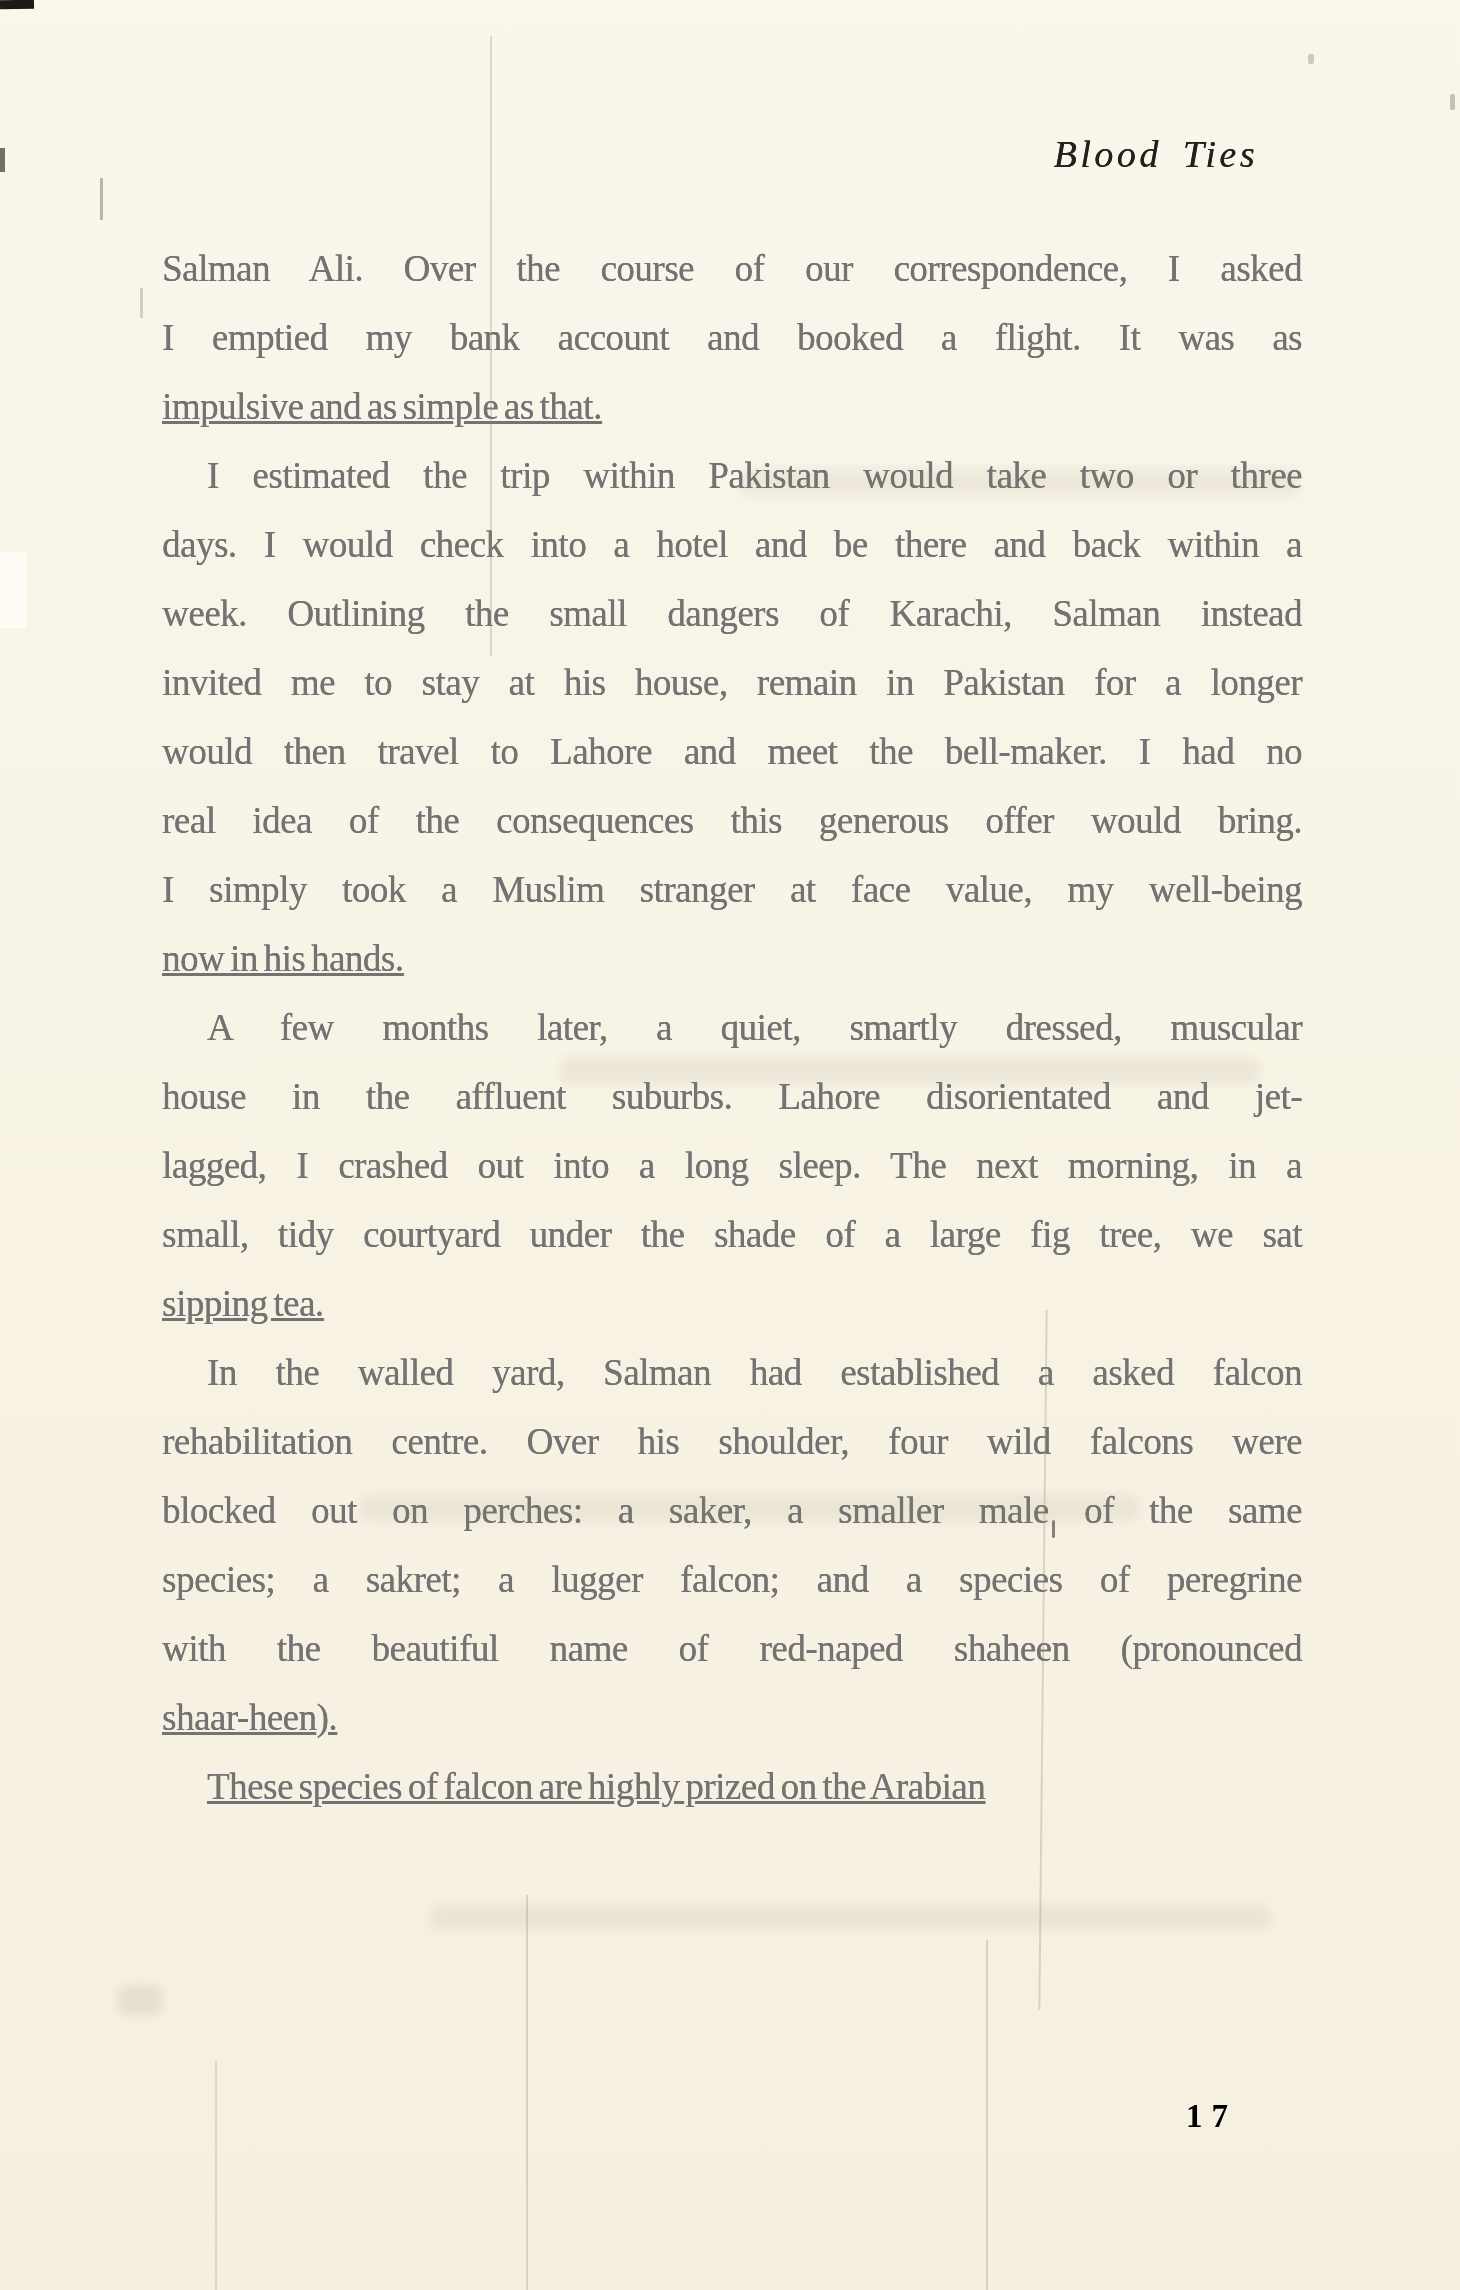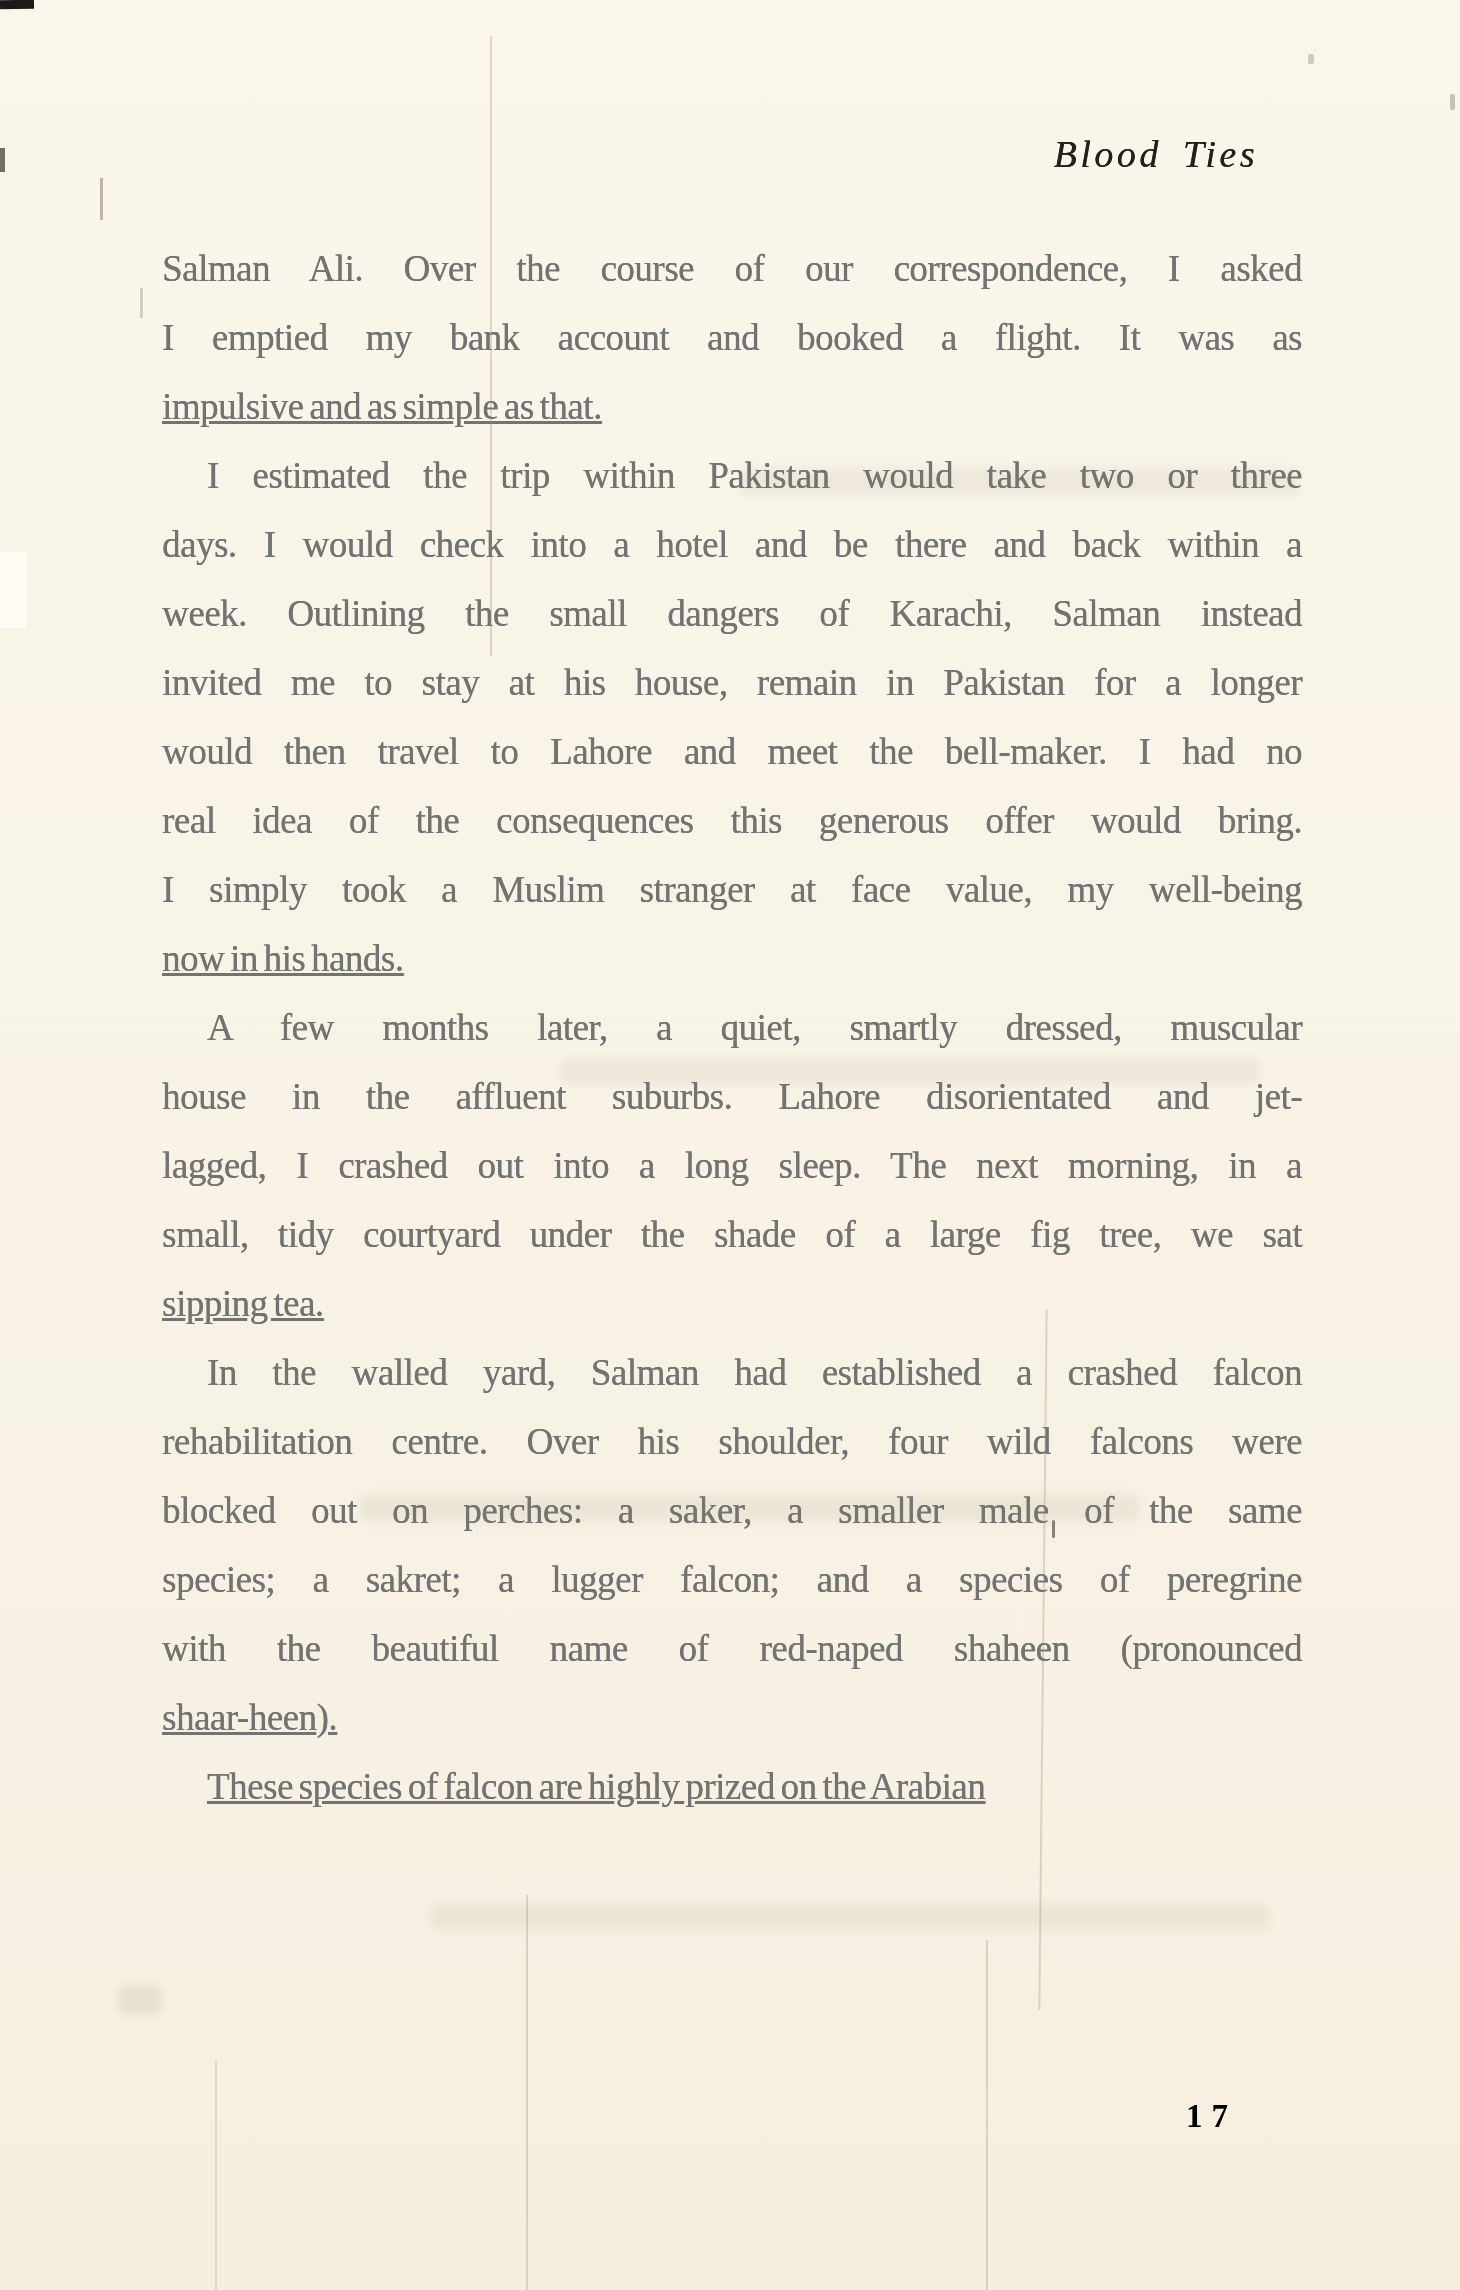--- a/index.html
+++ b/index.html
@@ -82,21 +82,21 @@
       <div class="line end">now in his hands.</div>
     </section>
     <section>
       <div class="line ind">A few months later, a quiet, smartly dressed, muscular</div>
       <div class="line">house in the affluent suburbs. Lahore disorientated and jet-</div>
       <div class="line">lagged, I crashed out into a long sleep. The next morning, in a</div>
       <div class="line">small, tidy courtyard under the shade of a large fig tree, we sat</div>
       <div class="line end">sipping tea.</div>
     </section>
     <section>
-      <div class="line ind">In the walled yard, Salman had established a crashed falcon</div>
+      <div class="line ind">In the walled yard, Salman had established a asked falcon</div>
       <div class="line">rehabilitation centre. Over his shoulder, four wild falcons were</div>
       <div class="line">blocked out on perches: a saker, a smaller male of the same</div>
       <div class="line">species; a sakret; a lugger falcon; and a species of peregrine</div>
       <div class="line">with the beautiful name of red-naped shaheen (pronounced</div>
       <div class="line end">shaar-heen).</div>
     </section>
     <section>
       <div class="line ind end">These species of falcon are highly prized on the Arabian</div>
     </section>
   </main>

